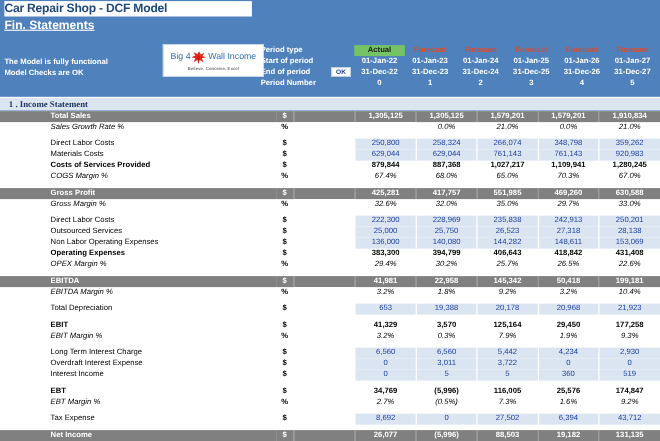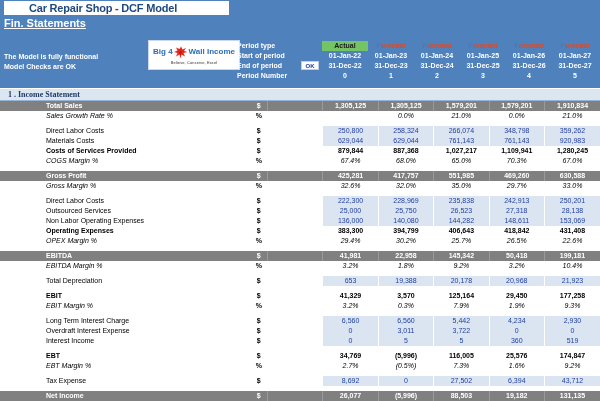--- a/index.html
+++ b/index.html
@@ -17,42 +17,41 @@
   
   .hdr {
     position:absolute; left:0; top:0; width:600px; height:88px;
     background:#4f81bd;
   }
   .title1 {
     position:absolute; left:4px; top:1px; width:225px; height:14px;
     background:#ffffff; color:#1f497d;
     font-size:11px; font-weight:bold; line-height:14px;
     letter-spacing:-0.2px;
-    padding-left:25px;
   }
   .title2 {
     position:absolute; left:4px; top:16px; width:228px; height:14px;
     color:#ffffff; font-size:11px; font-weight:bold; line-height:14px;text-decoration:underline;
   }
   .note {
     position:absolute; left:4px; color:#ffffff;
     font-size:7px; font-weight:bold; line-height:9px;
   }
   .note1 { top:52px; }
   .note2 { top:62px; }
 
   .logo {
     position:absolute; left:148px; top:40px; width:92px; height:30px;
     background:#ffffff; border:1px solid #c9d8ea;
     display:flex; align-items:center; justify-content:center;
     flex-direction:column;
   }
   .logo-main {
     display:flex; align-items:center; justify-content:center;
-    font-size:8px; font-weight:bold; color:#2e6db4; line-height:10px;
+    font-size:8px; font-weight:normal; color:#2e6db4; line-height:10px;
     white-space:nowrap;
   }
   .logo-bird { width:14px; height:13px; margin:0 1px; }
   .logo-sub {
     font-size:4px; color:#333; margin-top:1px; white-space:nowrap;
     letter-spacing:.1px;
   }
 
   
   .plabels { position:absolute; left:237px; top:41px; width:62px; }

